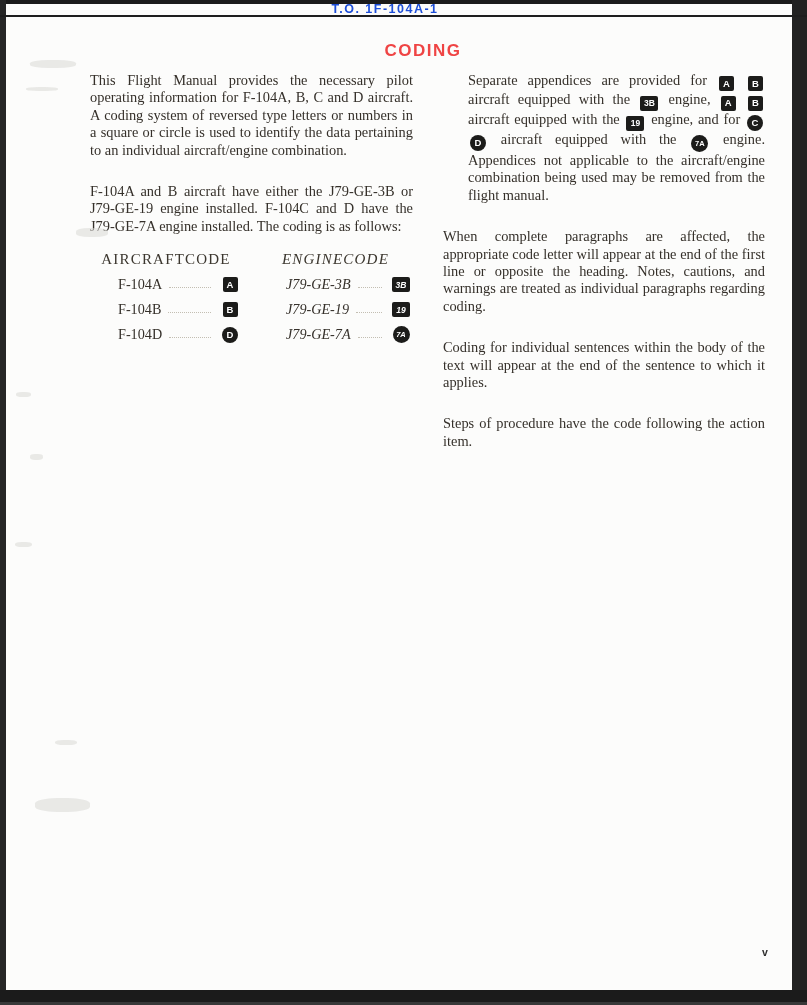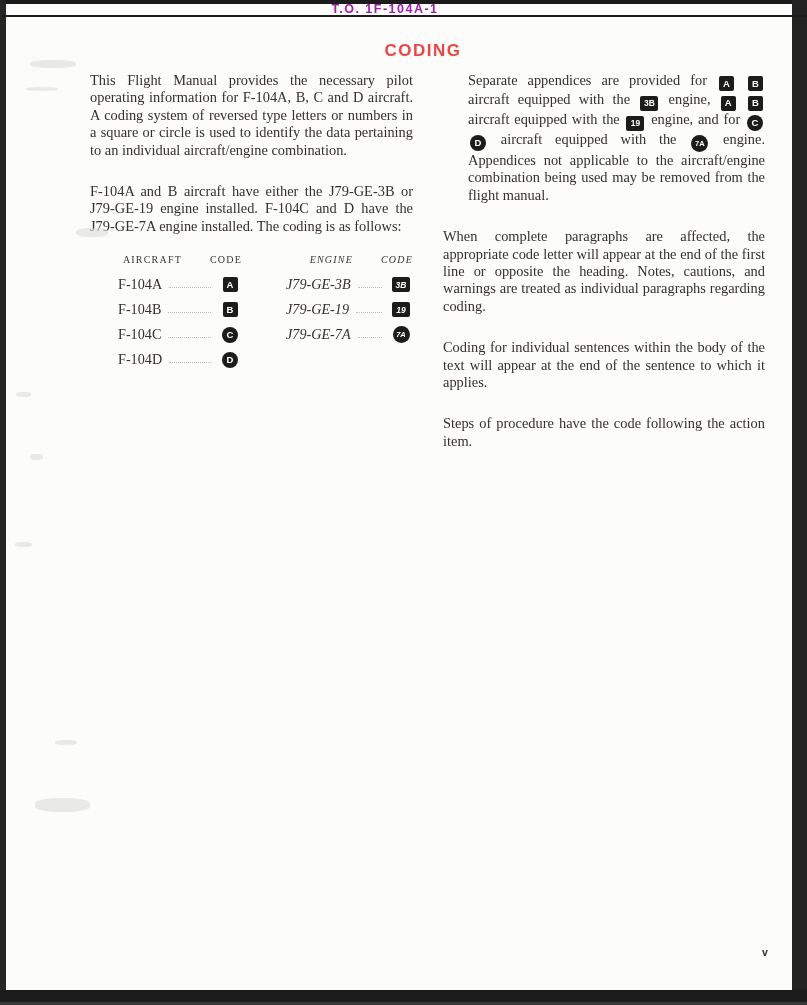--- a/index.html
+++ b/index.html
@@ -12,21 +12,21 @@
   
   .frame-top    { position:absolute; left:0; top:0; width:807px; height:4px;  background:#1b1b1b; }
   .frame-left   { position:absolute; left:0; top:0; width:6px;  height:1005px; background:#262626; }
   .frame-right  { position:absolute; right:0; top:0; width:15px; height:1005px; background:#222222; }
   .frame-bottom { position:absolute; left:0; bottom:0; width:807px; height:15px; background:#1b1b1b; }
   .frame-bottom::after { content:""; position:absolute; left:0; bottom:0; width:100%; height:3px; background:#555; opacity:.5; }
 
   .running-header {
     position:absolute; left:385px; top:2px; transform:translateX(-50%);
     font-family:"Liberation Sans", sans-serif; font-weight:bold;
-    font-size:12.5px; letter-spacing:1.5px; color:#a21caf; white-space:nowrap;
+    font-size:12.5px; letter-spacing:1.5px; color:#1d4ed8; white-space:nowrap;
   }
   .header-rule { position:absolute; left:0; top:15px; width:807px; height:2px; background:#1e1e1e; }
 
   .page-title {
     position:absolute; left:423px; top:41px; transform:translateX(-50%);
     font-family:"Liberation Sans", sans-serif; font-weight:bold;
     font-size:17px; letter-spacing:1.5px; color:#ef4444; white-space:nowrap;
   }
 
   .col { position:absolute; top:72px; font-size:14.4px; line-height:17.4px; text-align:justify; }
@@ -35,22 +35,22 @@
   .para { margin:0 0 0 0; }
   .para + .para { margin-top:24px; }
   .rc-para { margin-top:9px; }
   .rc-para.first { margin-top:0; padding-left:25px; }
 
   
   .coding-table { display:flex; gap:16px; margin-top:16px; text-align:left; }
   .sub-table { display:flex; flex-direction:column; }
   .sub-table.aircraft { width:152px; }
   .sub-table.engine   { width:155px;font-style:italic; }
-  .sub-head { display:flex; justify-content:flex-end; height:21px;
-              font-size:10px; letter-spacing:1.2px; color:#3b362e;gap:28px; }
+  .sub-head { display:flex; justify-content:center; height:21px;
+              font-size:15px; letter-spacing:1.2px; color:#3b362e; }
   .code-row { display:flex; align-items:center; height:25px; }
   .row-label { font-size:14.2px; white-space:nowrap;margin-left:28px; }
   .leader { flex:1; border-bottom:1.5px dotted #c3beb2; margin:0 7px; transform:translateY(3px); }
   .badge-cell { width:24px; display:flex; justify-content:center; }
 
   .code-badge {
     display:inline-flex; align-items:center; justify-content:center;
     box-sizing:border-box; min-width:15px; height:15px;
     background:#1c1c1a; color:#ffffff;
     font-family:"Liberation Sans", sans-serif; font-weight:bold;
@@ -105,27 +105,20 @@
               </span>
             </div>
             <div class="code-row">
               <span class="row-label">F-104B</span>
               <span class="leader"></span>
               <span class="badge-cell">
                 <span class="code-badge square">B</span>
               </span>
             </div>
             <div class="code-row">
-              <span class="row-label">F-104C</span>
-              <span class="leader"></span>
-              <span class="badge-cell">
-                <span class="code-badge circle">C</span>
-              </span>
-            </div>
-            <div class="code-row">
               <span class="row-label">F-104D</span>
               <span class="leader"></span>
               <span class="badge-cell">
                 <span class="code-badge circle">D</span>
               </span>
             </div>
           </div>
       </div>
       <div class="sub-table engine">
         <div class="sub-head">

